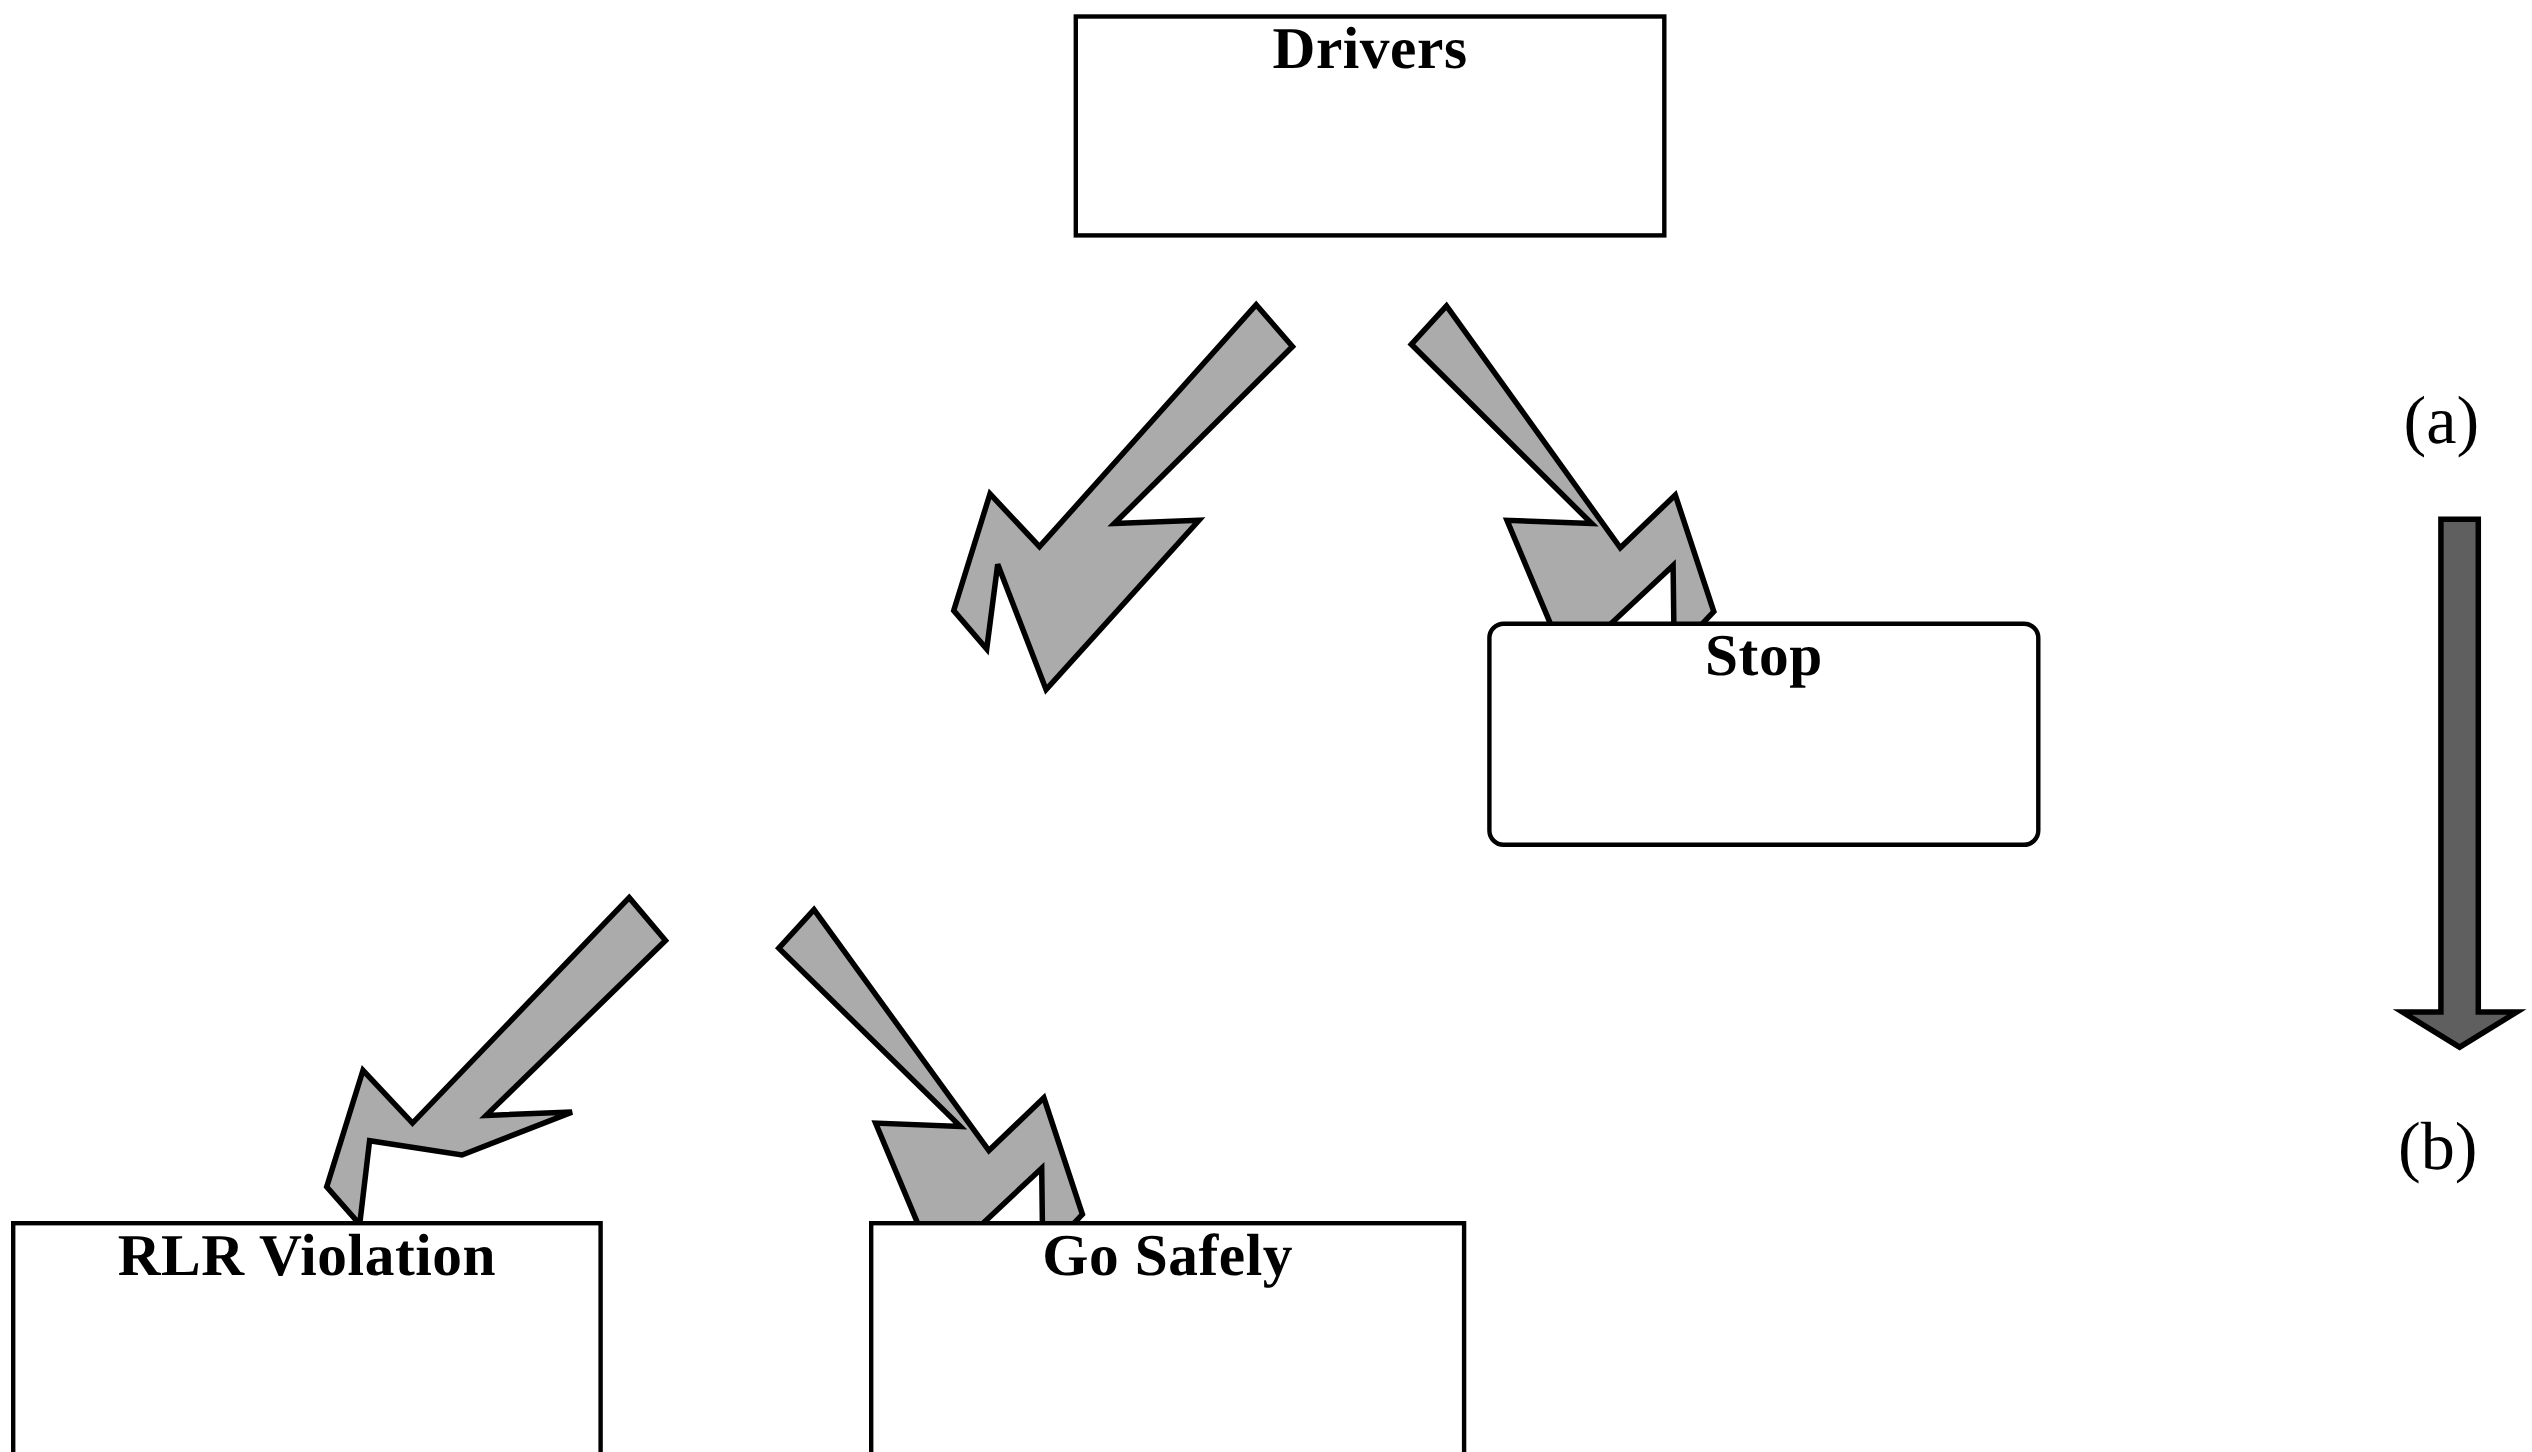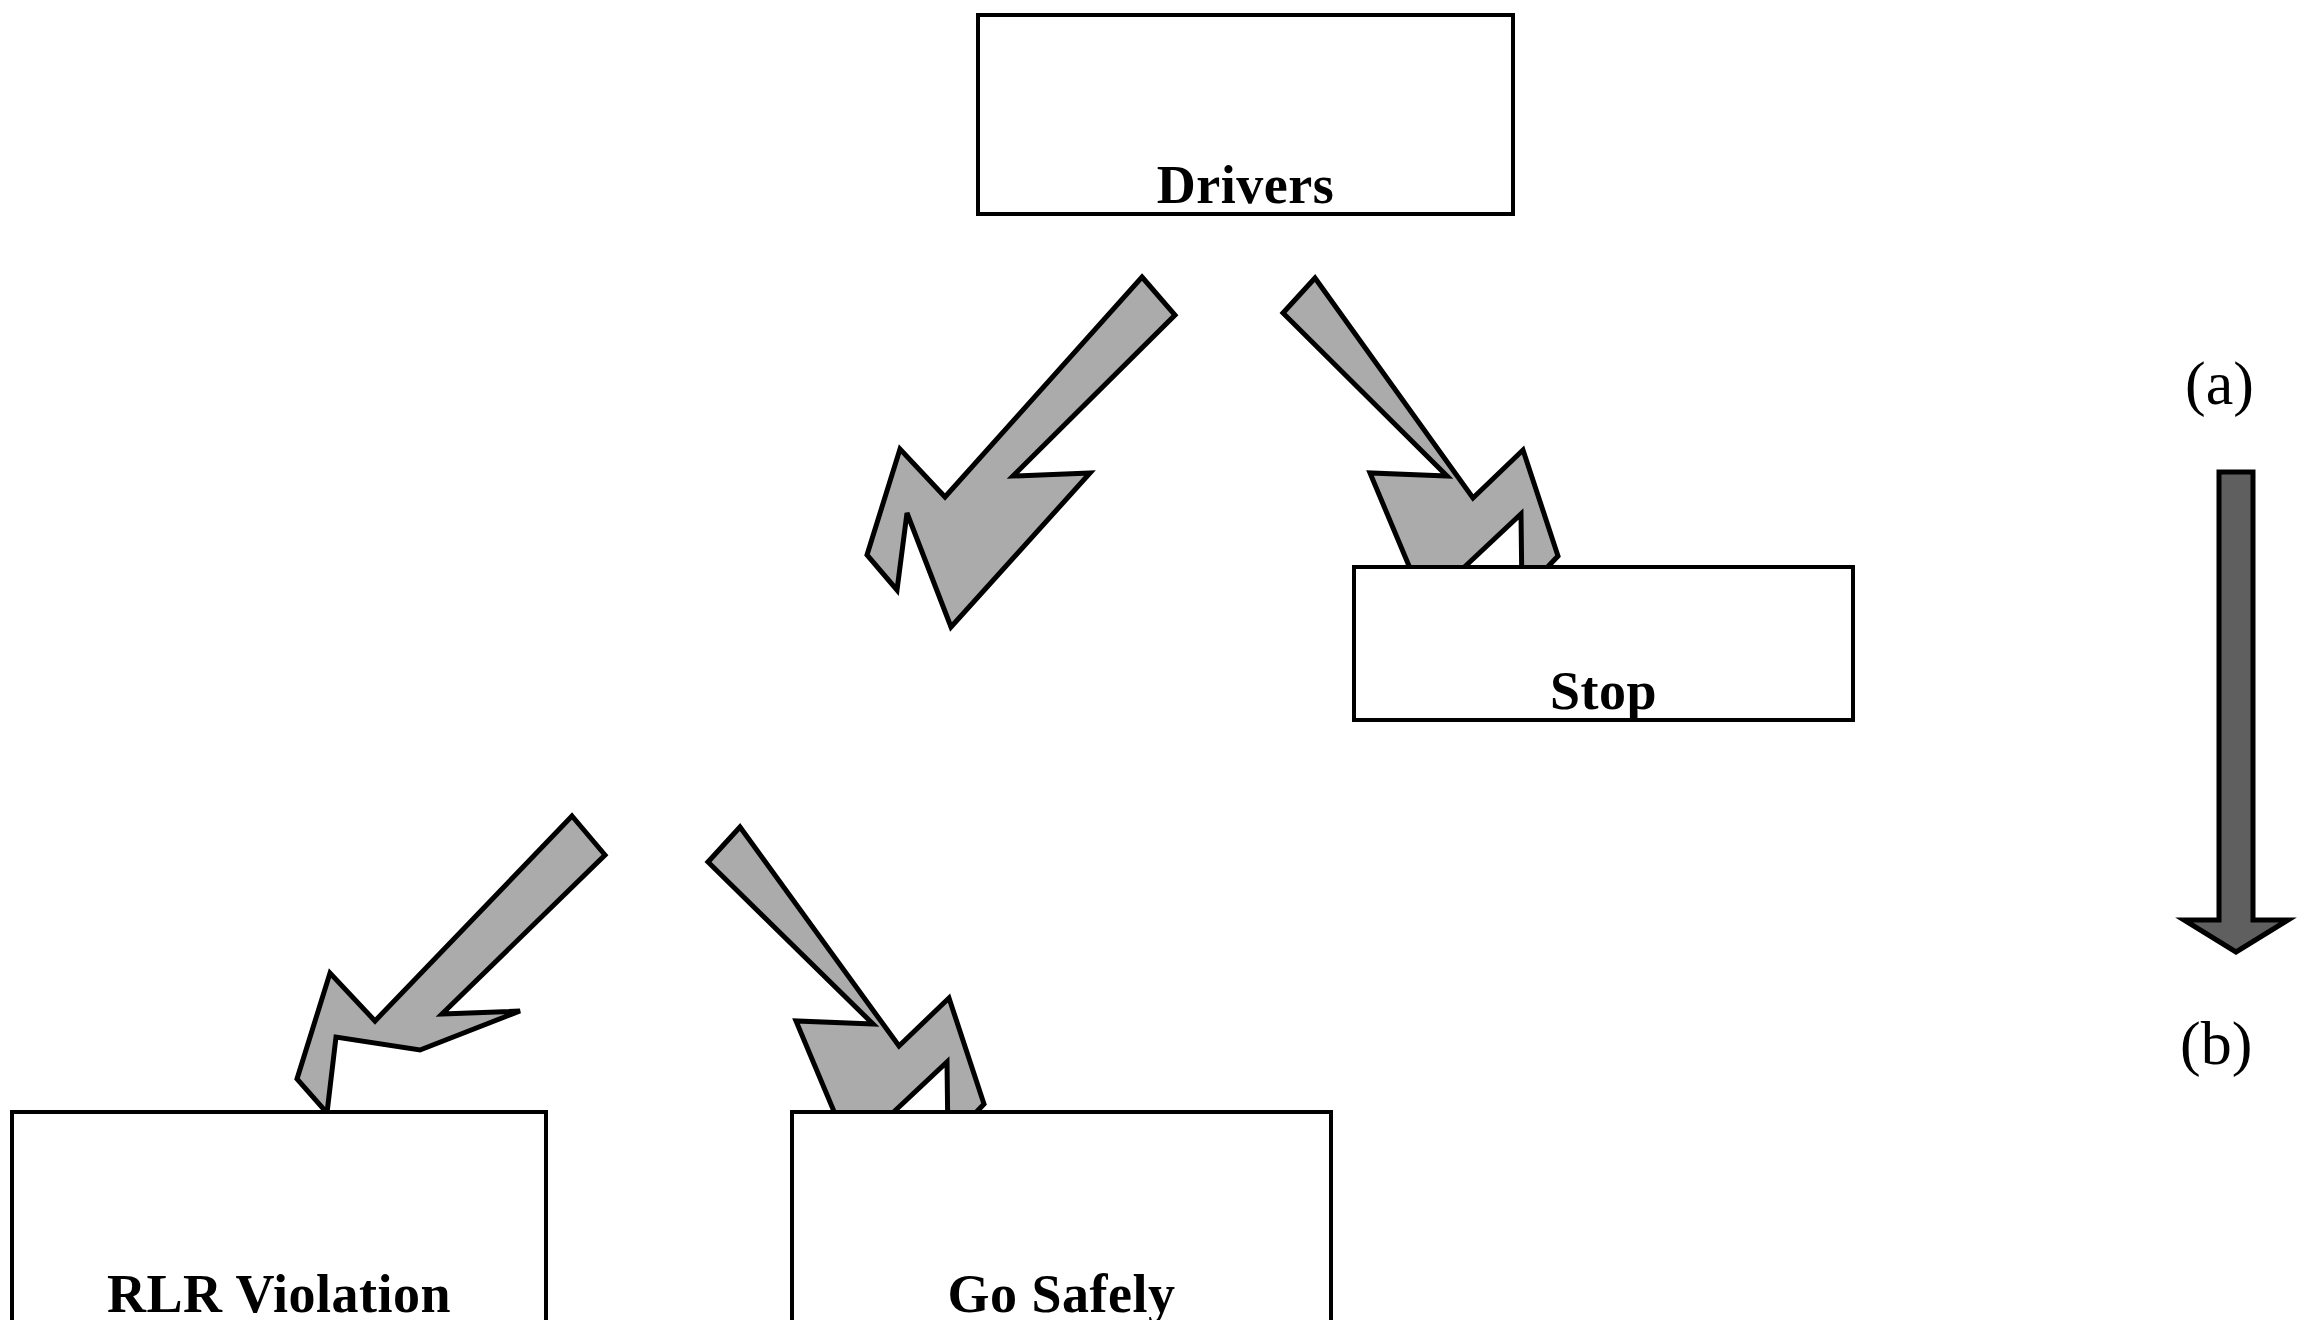--- a/index.html
+++ b/index.html
@@ -14,21 +14,21 @@
     background: #ffffff;
     overflow: hidden;
     font-family: "Liberation Serif", "DejaVu Serif", serif;
   }
   .node-box {
     position: absolute;
     box-sizing: border-box;
     background: #ffffff;
     border: 4px solid #000000;
     display: flex;
-    align-items: flex-end;
+    align-items: flex-start;
     justify-content: center;
   }
   .node-label {
     font-family: "Liberation Serif", "DejaVu Serif", serif;
     font-weight: bold;
     color: #000000;
     font-size: 54px;
     line-height: 1;
     letter-spacing: 0.5px;
     white-space: nowrap;
@@ -67,21 +67,21 @@
     <polygon points="740,827 708,862 873,1024 796,1021 851,1152 947,1062 948,1142 984,1104 949,998 899,1046" fill="#ABABAB" stroke="#000000" stroke-width="5" stroke-linejoin="miter"></polygon>
 
     <polygon points="2219,472 2253,472 2253,920 2288,920 2236,952 2184,920 2219,920" fill="#5F5F5F" stroke="#000000" stroke-width="5" stroke-linejoin="miter"></polygon>
   </svg>
 
   <div class="node-box" style="left:976px; top:13px; width:539px; height:203px;">
     <span class="node-label">Drivers</span>
   </div>
 
 
-  <div class="node-box" style="left:1352px; top:565px; width:503px; height:157px;">
+  <div class="node-box" style="left:1352px; top:565px; width:503px; height:205px;border-radius:15px;">
     <span class="node-label">Stop</span>
   </div>
 
   <div class="node-box" style="left:10px; top:1110px; width:538px; height:215px;">
     <span class="node-label">RLR Violation</span>
   </div>
 
   <div class="node-box" style="left:790px; top:1110px; width:543px; height:215px;">
     <span class="node-label">Go Safely</span>
   </div>

